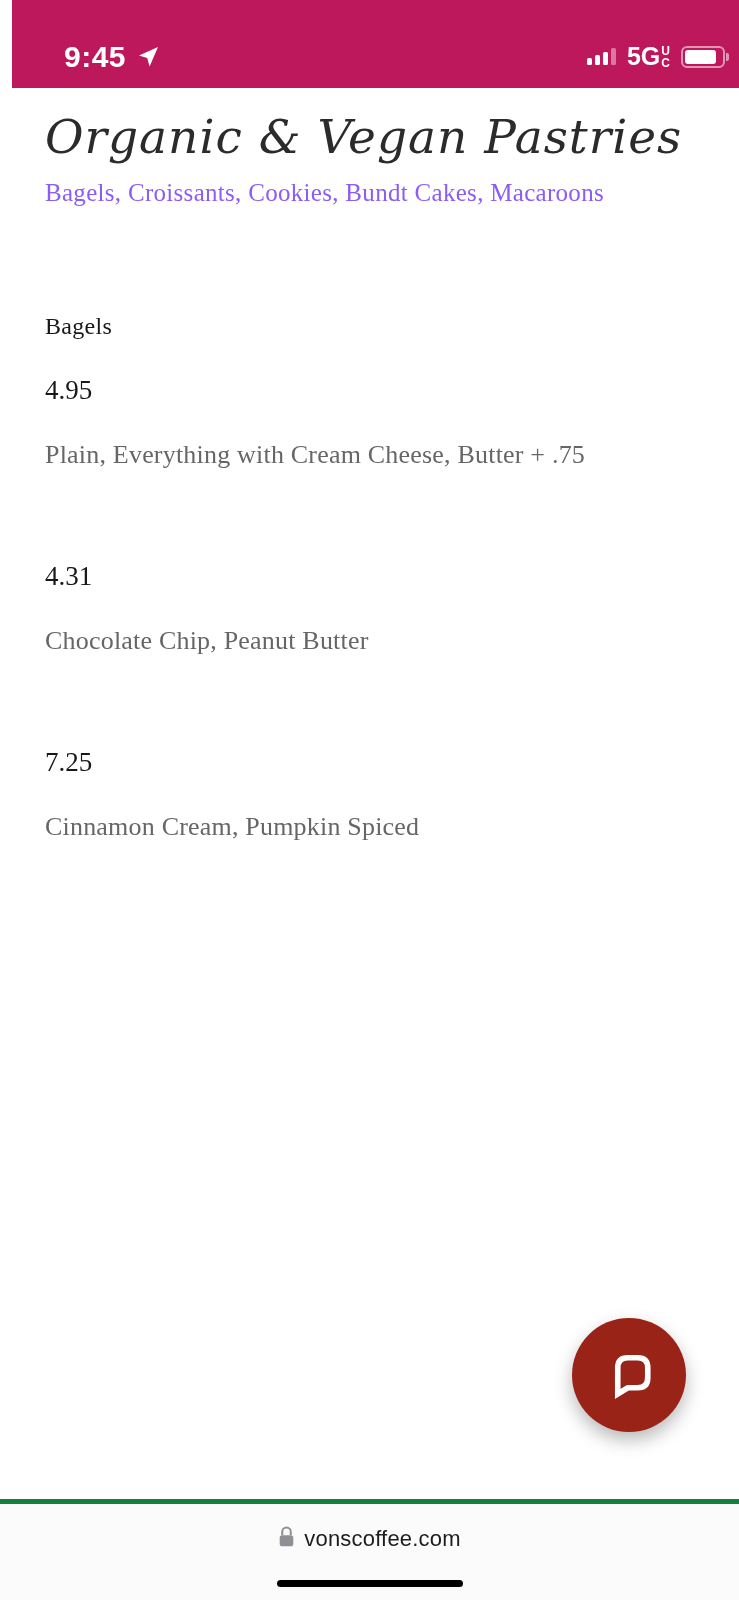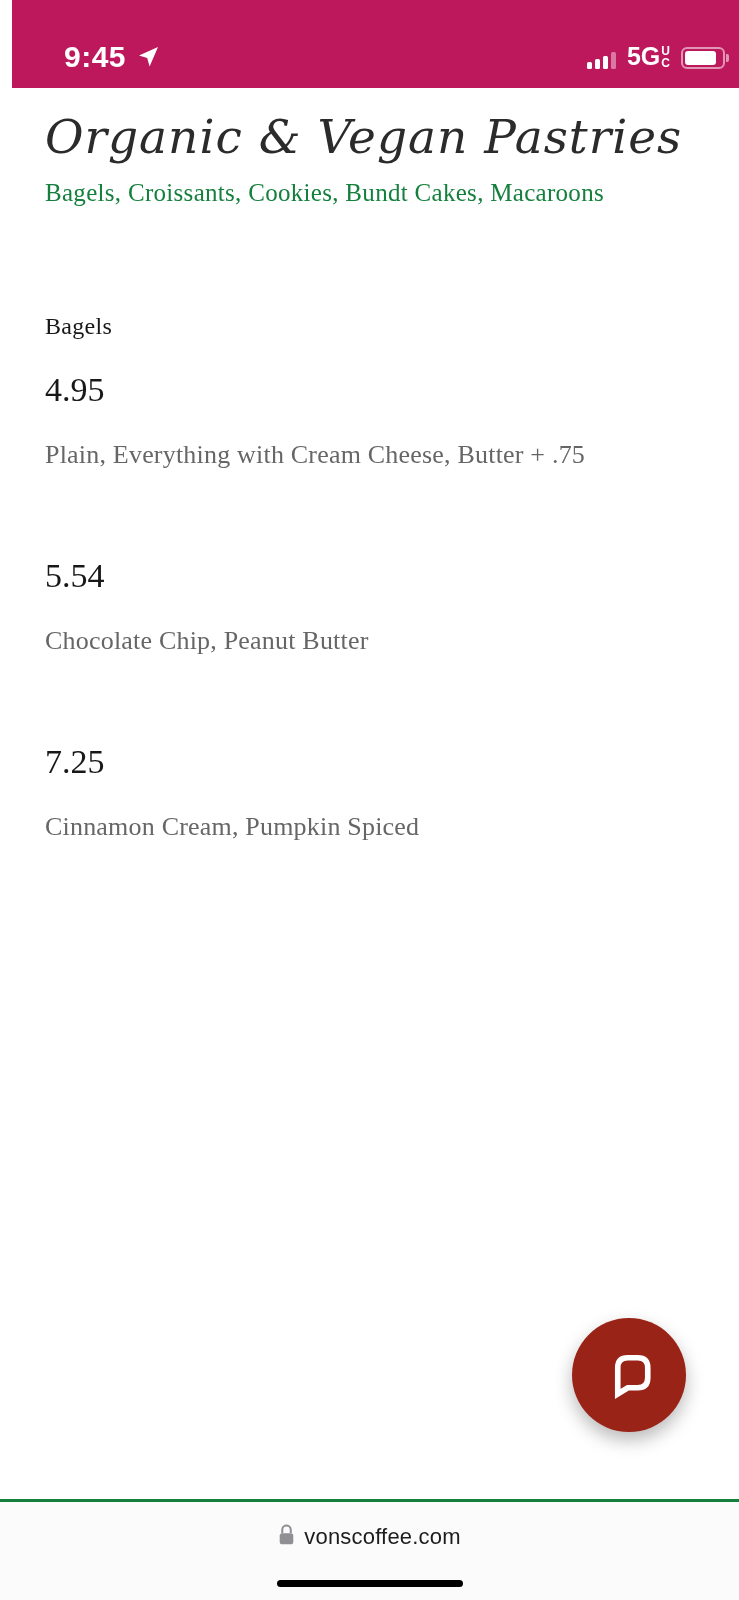--- a/index.html
+++ b/index.html
@@ -19,21 +19,21 @@
     display: flex; align-items: center; justify-content: space-between;
     padding: 25px 26px 0 52px;
     color: #fff;
     font-family: "Liberation Sans", sans-serif;
     z-index: 10;
     margin-left: 12px;
   }
   .sb-left { display: flex; align-items: center; gap: 10px; }
   .sb-time { font-size: 30px; font-weight: bold; letter-spacing: 0.5px; }
   .sb-loc svg { display: block; }
-  .sb-right { display: flex; align-items: flex-end; gap: 11px; }
+  .sb-right { display: flex; align-items: center; gap: 11px; }
   .signal { display: flex; align-items: flex-end; gap: 3px; height: 17px; }
   .signal .bar { width: 5px; border-radius: 1.5px; background: #fff; }
   .signal .b1 { height: 7px; } .signal .b2 { height: 10px; }
   .signal .b3 { height: 13px; } .signal .b4 { height: 17px; background: rgba(255,255,255,0.42); }
   .net { display: flex; align-items: flex-start; gap: 1px; }
   .net-5g { font-size: 25px; font-weight: 600; line-height: 1; }
   .net-uc { display: flex; flex-direction: column; align-items: center; margin-top: 1px; }
   .net-uc span { font-size: 12px; font-weight: 700; line-height: 12px; }
   .battery { position: relative; width: 44px; height: 22px; }
   .battery .shell {
@@ -56,52 +56,52 @@
     font-style: italic;
     font-weight: 400;
     font-size: 47px;
     letter-spacing: 1px;
     color: #2b2b2b;
     margin: 2px 0 0 0;
     line-height: 1.3;
     white-space: nowrap;
   }
   .subtitle {
-    font-size: 25px; color: #15803d; letter-spacing: 0.3px;
+    font-size: 25px; color: #8b5cf6; letter-spacing: 0.3px;
     margin: 10px 0 16px 0; line-height: 1.3;
   }
   .menu { margin-top: 96px; }
   .menu-item { margin-bottom: 86px; }
   .item-name {
     font-size: 24px; font-weight: 400; color: #181818;
     margin: 0; line-height: 41px; letter-spacing: 0.3px;
   }
   .item-price {
-    font-size: 34px; color: #181818; margin: 24px 0 0 0; line-height: 38px;
+    font-size: 27px; color: #181818; margin: 24px 0 0 0; line-height: 38px;
   }
   .item-desc {
     font-size: 26px; color: #666666; margin: 29px 0 0 0;
     line-height: 33px; letter-spacing: 0.2px;
   }
 
   
   .chat-fab {
     position: absolute; left: 572px; top: 1318px;
     width: 114px; height: 114px; border-radius: 50%;
     background: #9a2318;
     box-shadow: 0 8px 18px rgba(0,0,0,0.28);
     display: flex; align-items: center; justify-content: center;
     z-index: 20; border: none; cursor: pointer;
   }
 
   
   .bottom-bar {
     position: absolute; left: 0; bottom: 0; width: 739px; height: 101px;
     background: #fbfbfb;
-    border-top: 3px solid #15803d;
+    border-top: 5px solid #15803d;
     z-index: 30;
     font-family: "Liberation Sans", sans-serif;
   }
   .url-row {
     display: flex; align-items: center; justify-content: center; gap: 9px;
     margin-top: 21px;
   }
   .url-text { font-size: 22px; color: #1d1d1f; letter-spacing: 0.2px; }
   .home-indicator {
     position: absolute; left: 50%; transform: translateX(-50%);
@@ -147,21 +147,21 @@
   <h1 class="script-title">Organic &amp; Vegan Pastries</h1>
   <p class="subtitle">Bagels, Croissants, Cookies, Bundt Cakes, Macaroons</p>
 
   <div class="menu">
     <div class="menu-item">
       <h2 class="item-name">Bagels</h2>
       <p class="item-price">4.95</p>
       <p class="item-desc">Plain, Everything with Cream Cheese, Butter + .75</p>
     </div>
     <div class="menu-item">
-      <p class="item-price">5.54</p>
+      <p class="item-price">4.31</p>
       <p class="item-desc">Chocolate Chip, Peanut Butter</p>
     </div>
     <div class="menu-item">
       <p class="item-price">7.25</p>
       <p class="item-desc">Cinnamon Cream, Pumpkin Spiced</p>
     </div>
   </div>
 </div>
 
 <button class="chat-fab">

